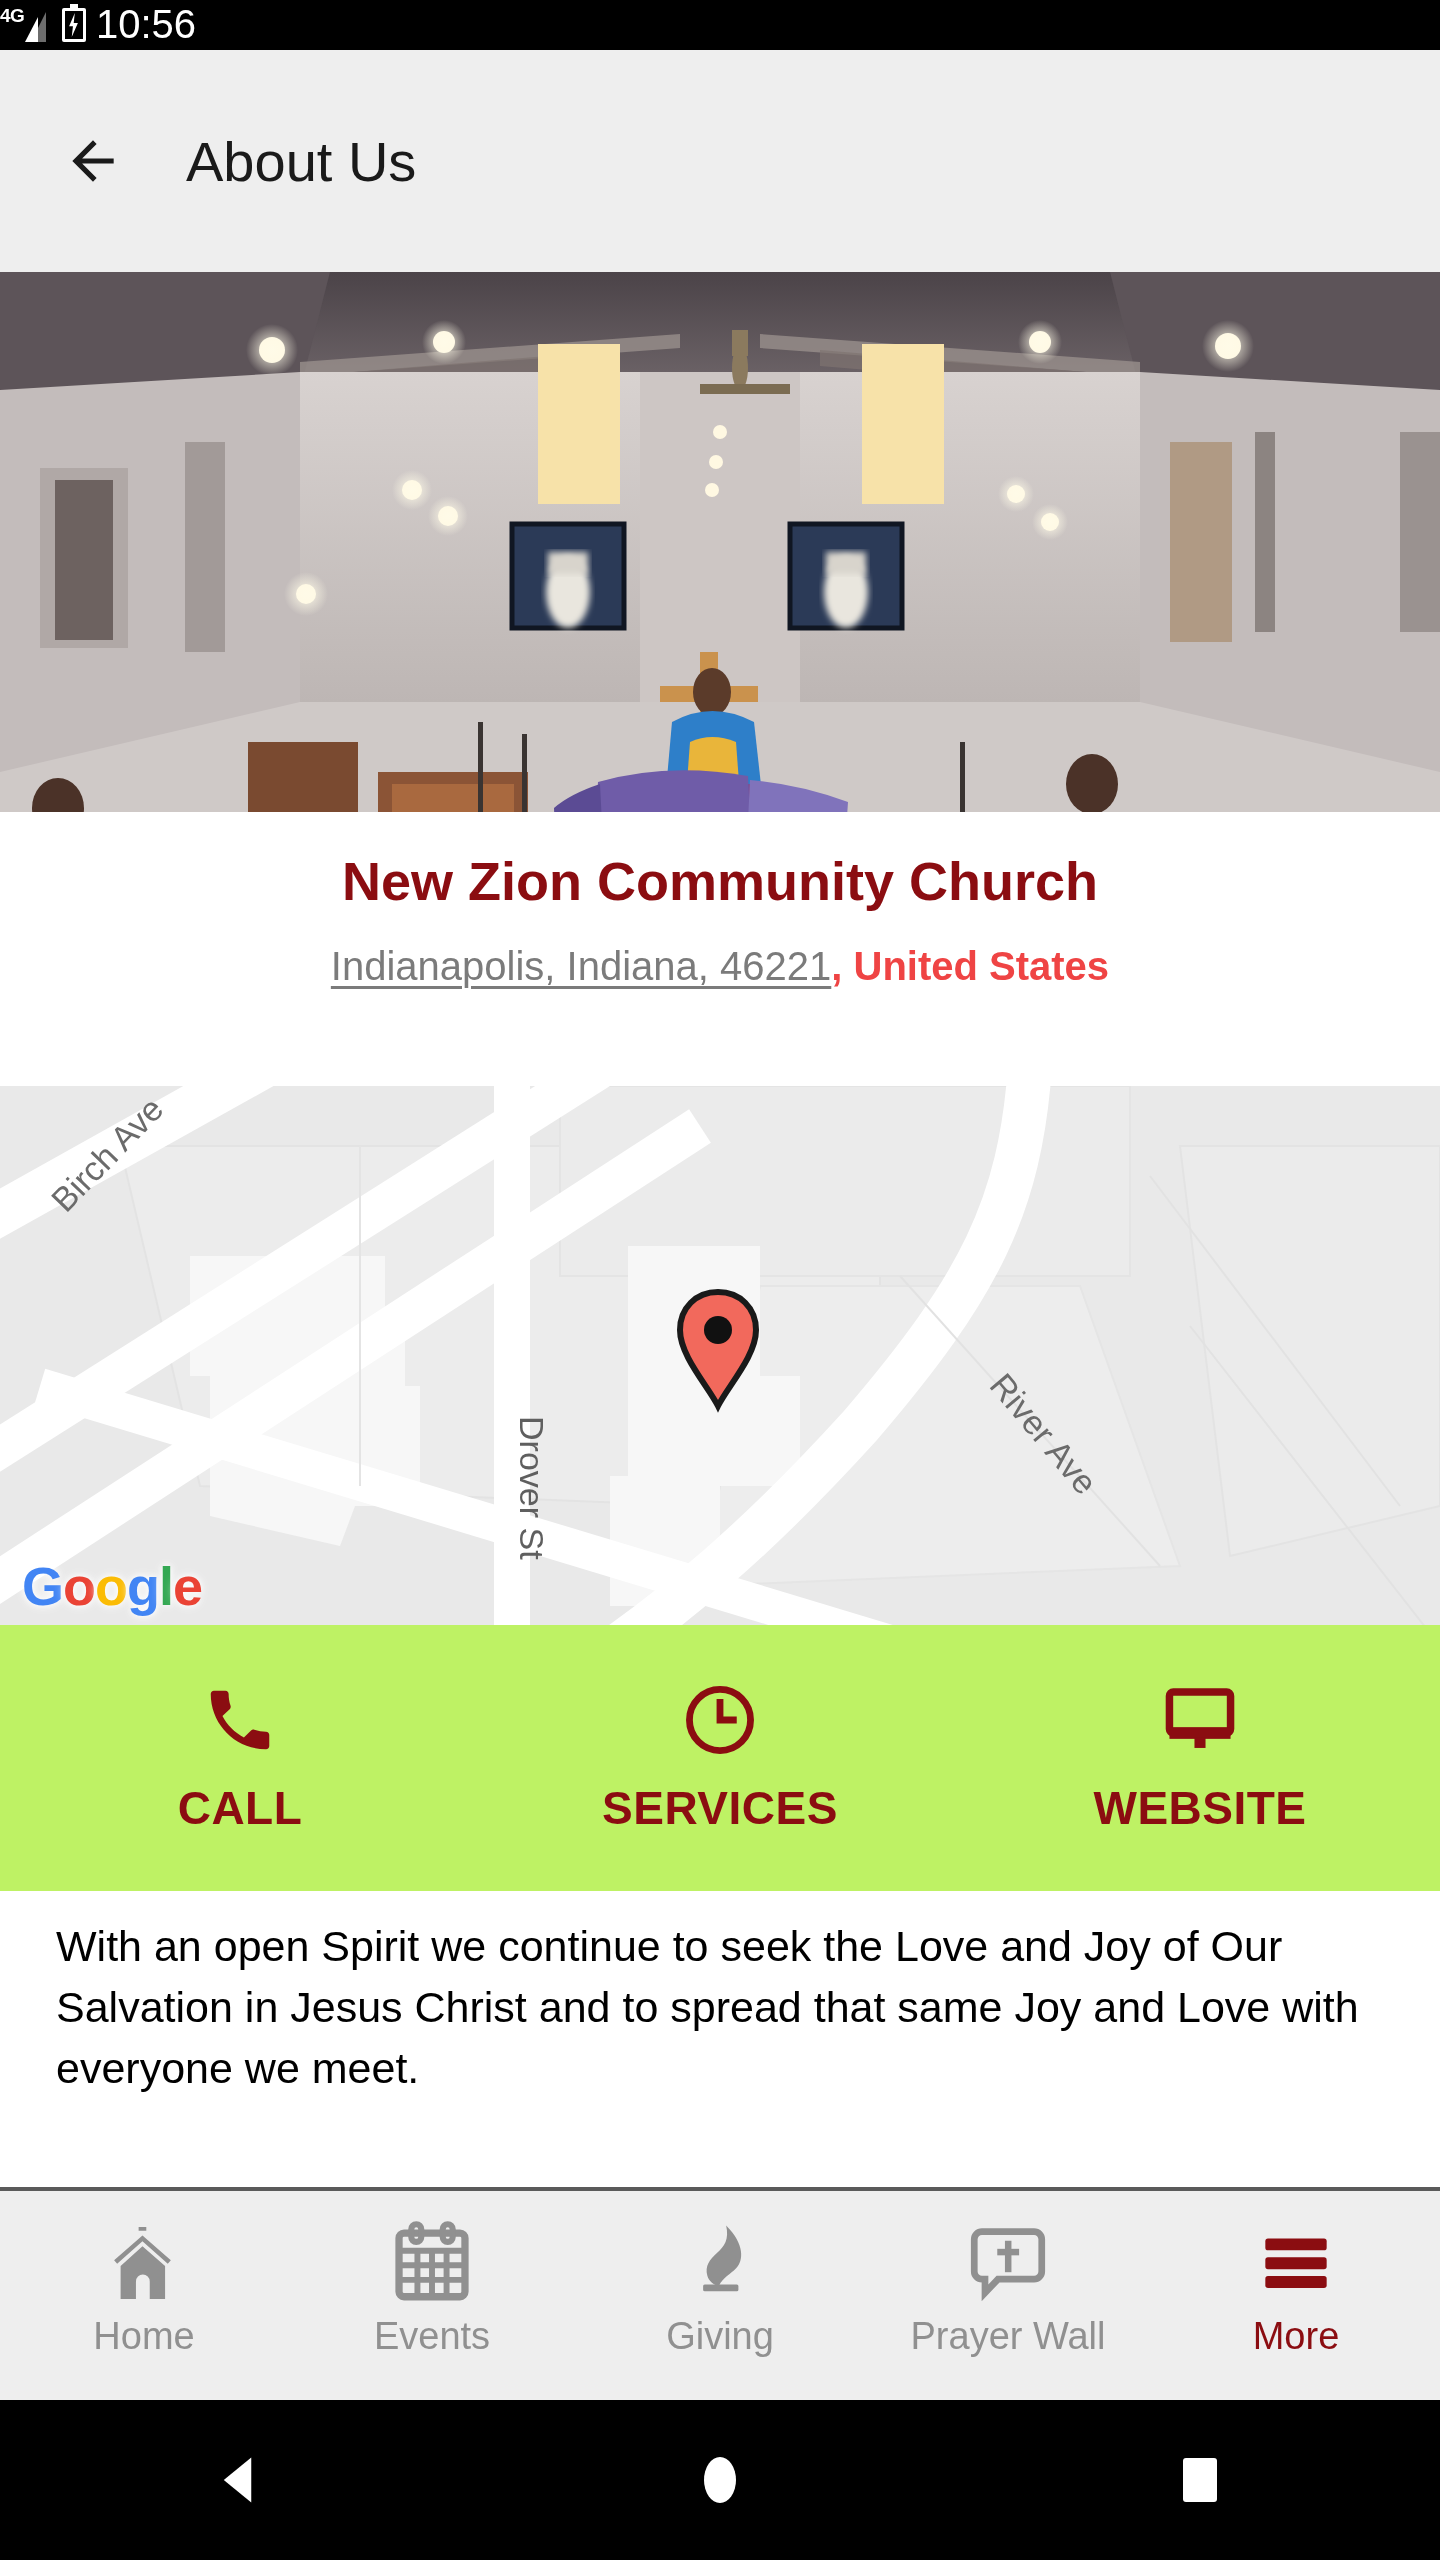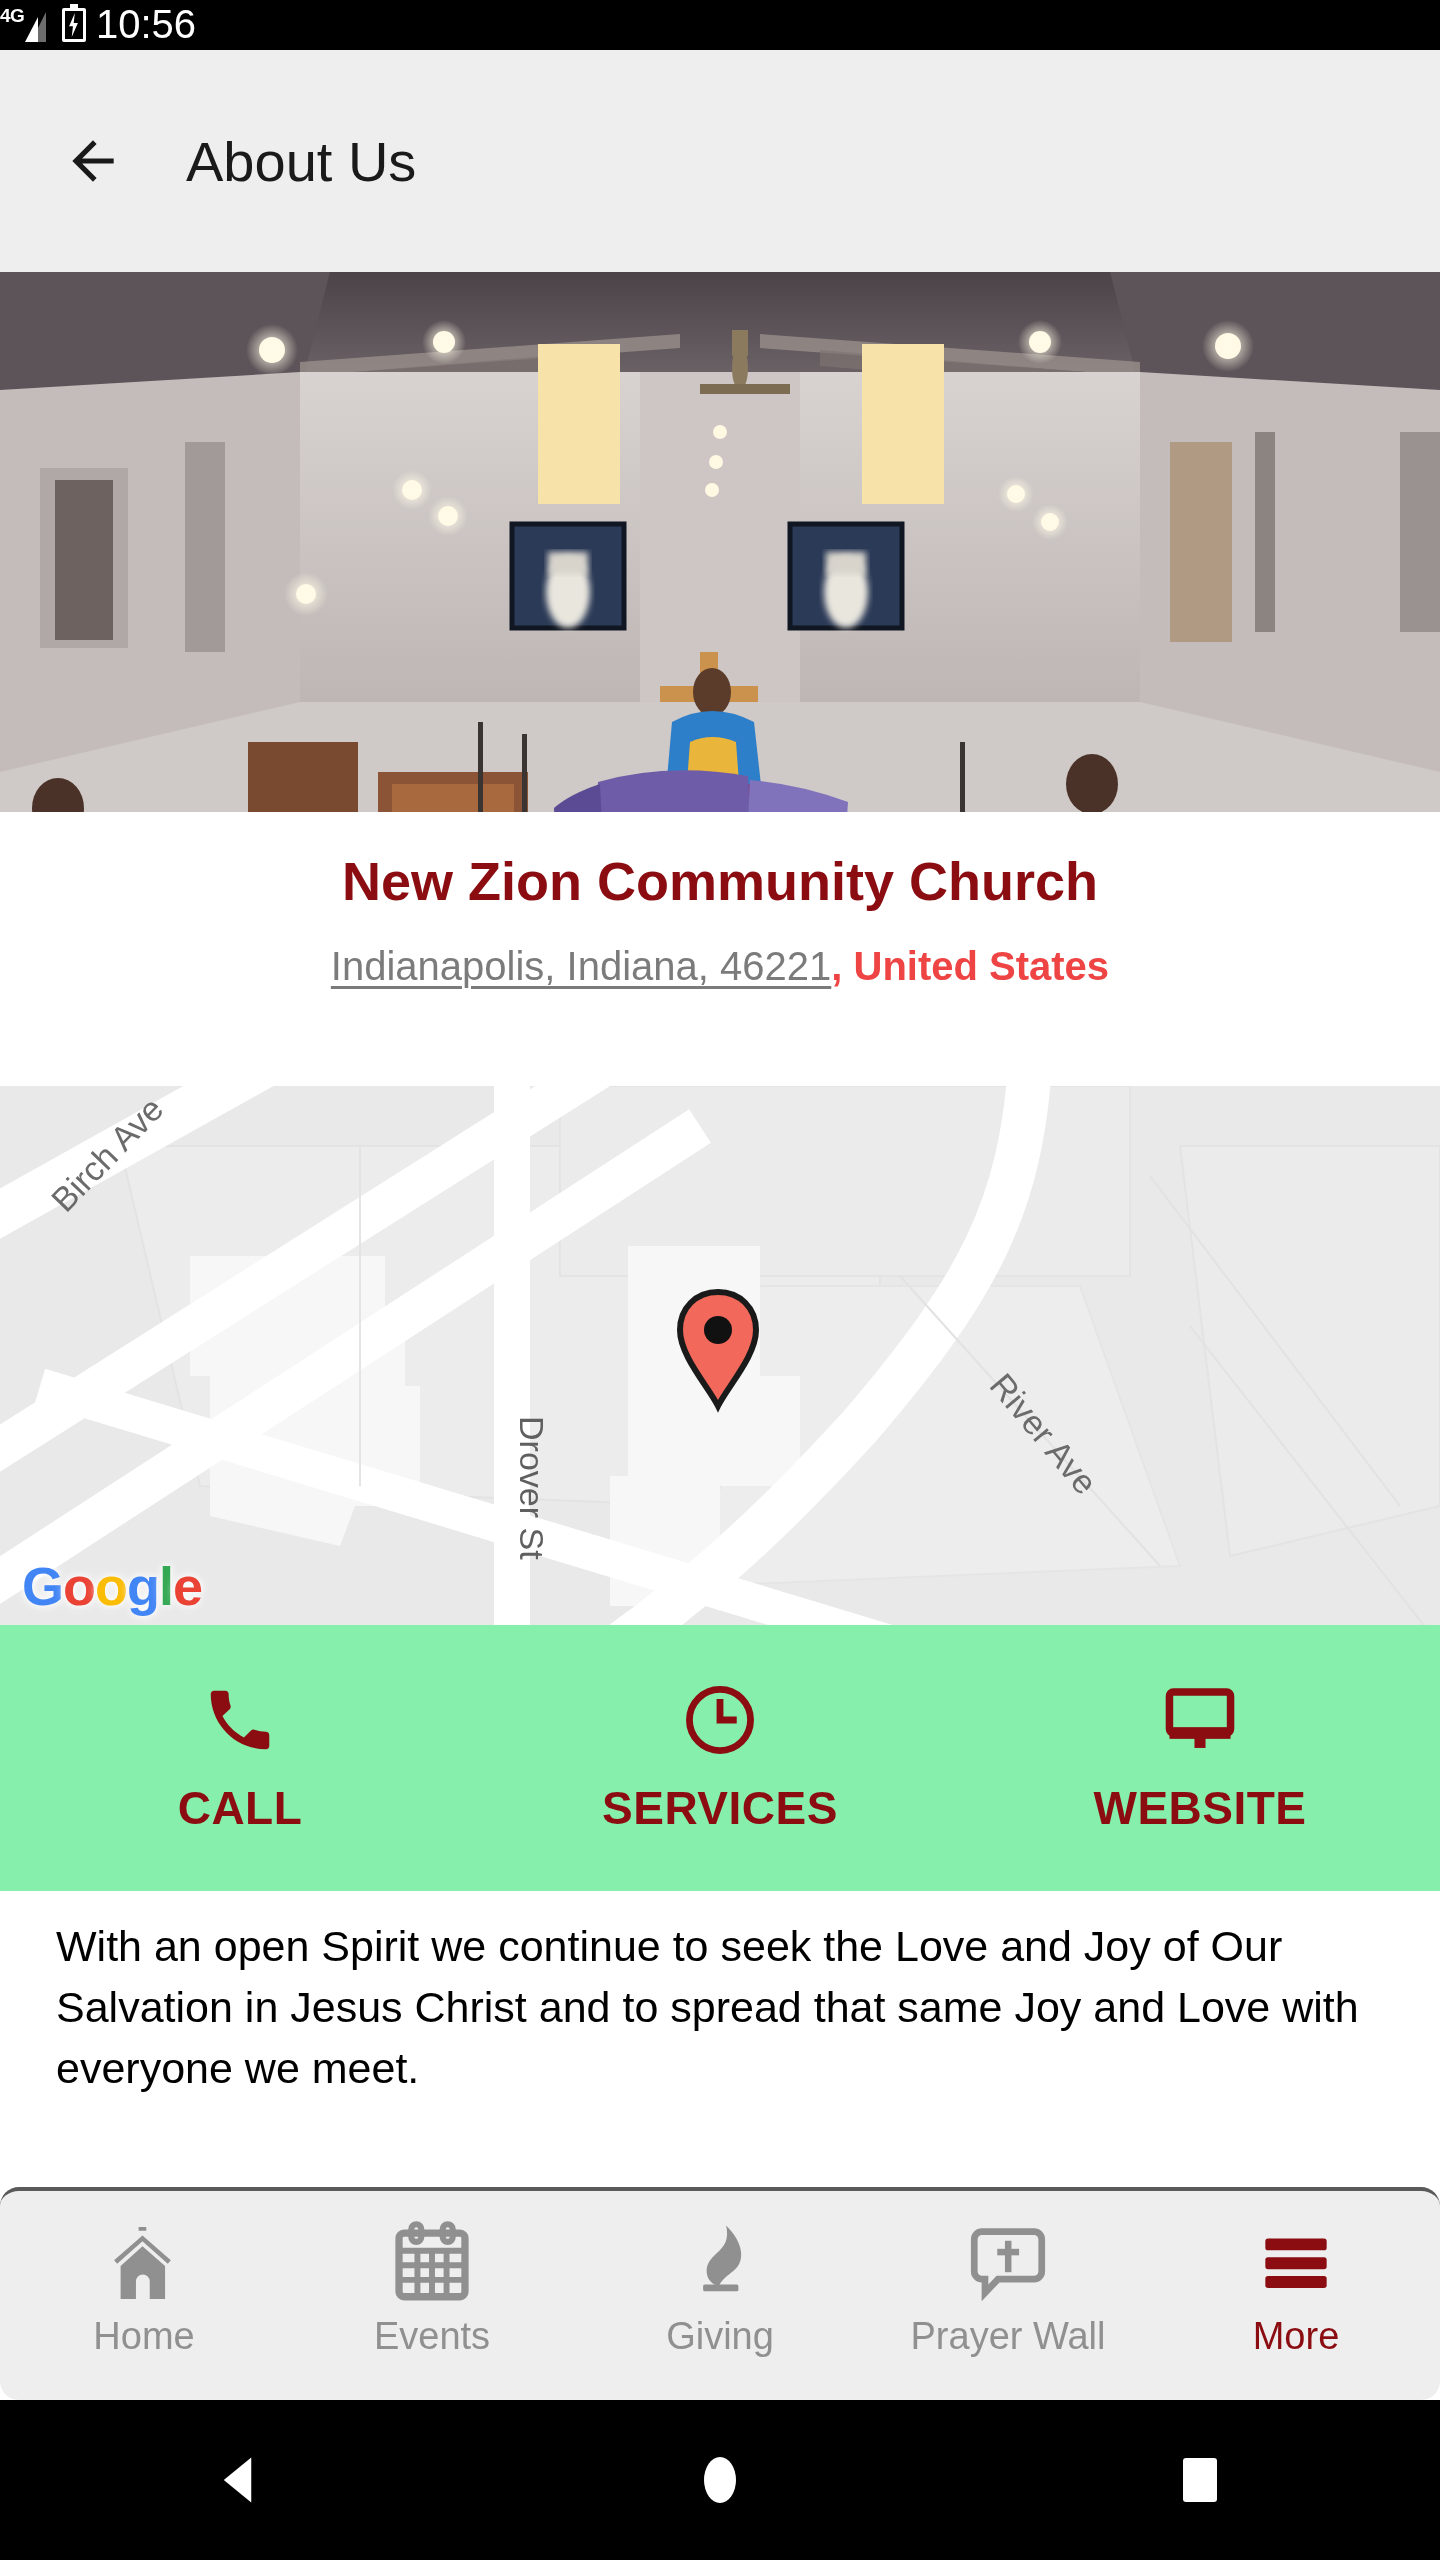--- a/index.html
+++ b/index.html
@@ -81,40 +81,40 @@
   .goog { position:absolute; left:22px; bottom:20px; font-size:0; line-height:0; }
   .goog span {
     font-family:"Liberation Sans", sans-serif; font-size:54px; font-weight:bold;
     letter-spacing:-1px; text-shadow:0 0 6px rgba(255,255,255,.95),0 0 12px rgba(255,255,255,.9);
   }
   .g1{color:#4285F4;} .g2{color:#EA4335;} .g3{color:#FBBC05;} .g4{color:#4285F4;} .g5{color:#34A853;} .g6{color:#EA4335;}
 
   
   .actions {
     position:absolute; top:1625px; left:0; width:1440px; height:266px;
-    background:#86efac; display:flex; align-items:center;
+    background:#bef264; display:flex; align-items:center;
   }
   .action { flex:1 1 0; display:flex; flex-direction:column; align-items:center; justify-content:center; cursor:pointer; }
   .action-icon { height:78px; display:flex; align-items:center; justify-content:center; }
   .action-label {
     margin-top:22px; font-size:46px; font-weight:bold; color:#8b0d11; letter-spacing:0.5px;
   }
 
   
   .desc {
     position:absolute; top:1891px; left:0; width:1440px;
     padding:25px 56px 0 56px; background:#fff;
   }
   .desc p { font-size:43px; line-height:61px; color:#000; }
 
   
   .bottom-nav {
     position:absolute; top:2187px; left:0; width:1440px; height:213px;
     background:#eeeeee; border-top:4px solid #5a5a5a;
-    display:flex; align-items:flex-start;border-radius:19px;
+    display:flex; align-items:flex-start;
   }
   .nav-item {
     flex:1 1 0; display:flex; flex-direction:column; align-items:center;
     padding-top:26px; cursor:pointer;
   }
   .nav-icon { height:92px; display:flex; align-items:center; justify-content:center; }
   .nav-label { margin-top:6px; font-size:38px; color:#909090; letter-spacing:0px; }
   .nav-item.active .nav-label { color:#8b0d11; }
 
   

